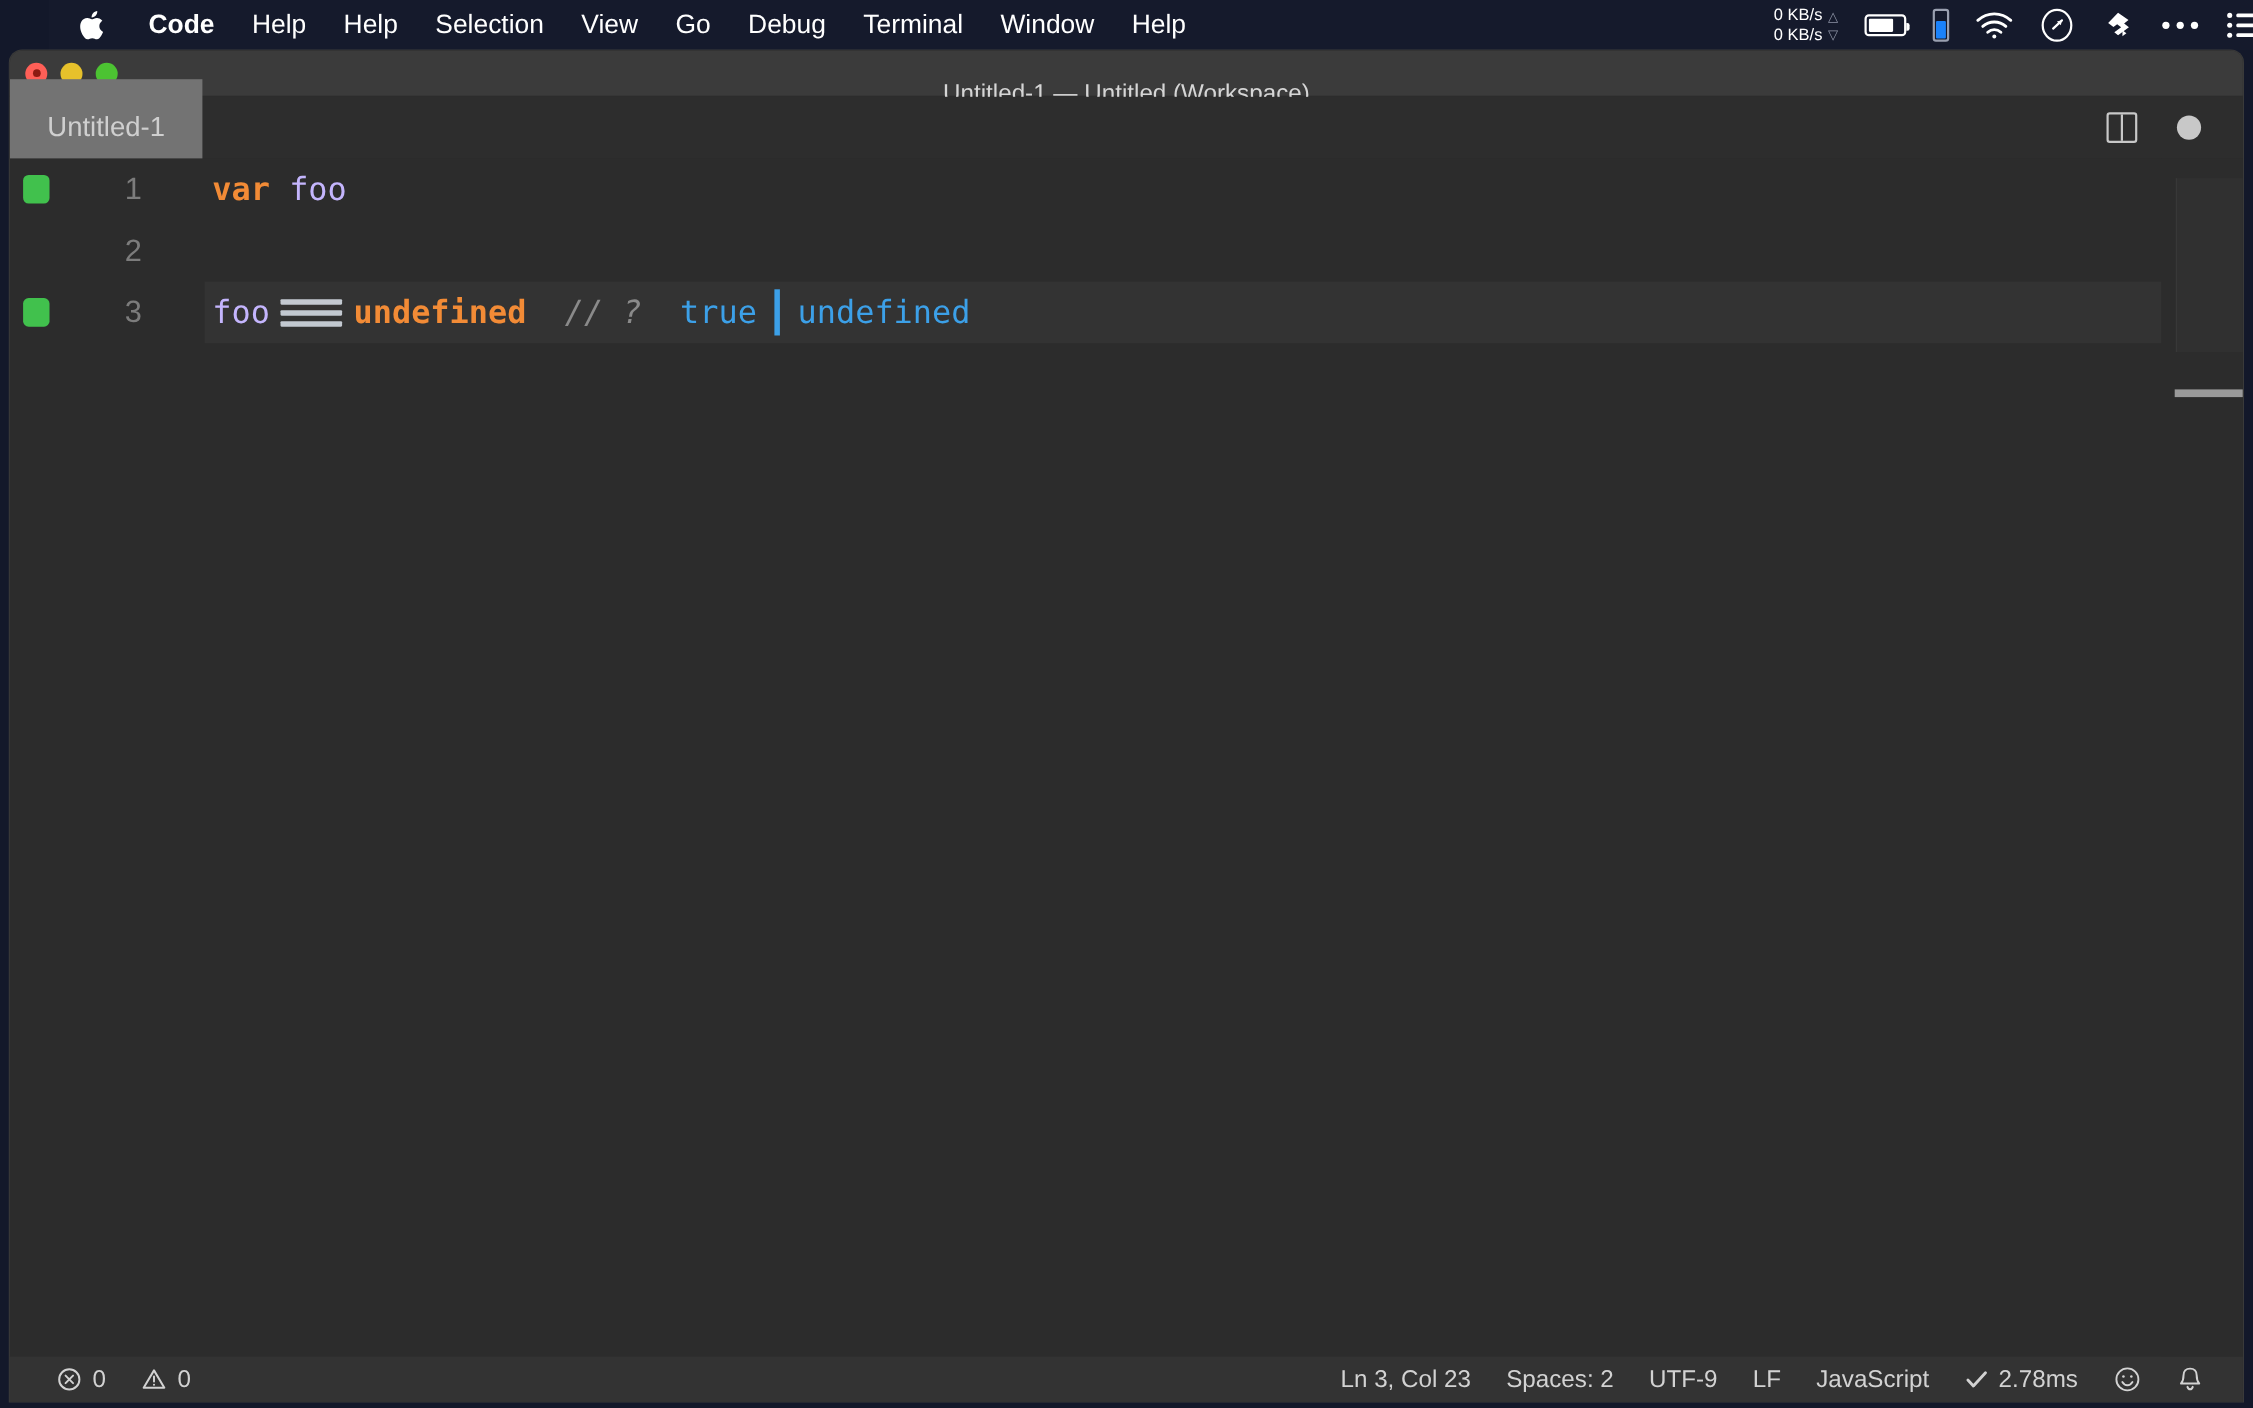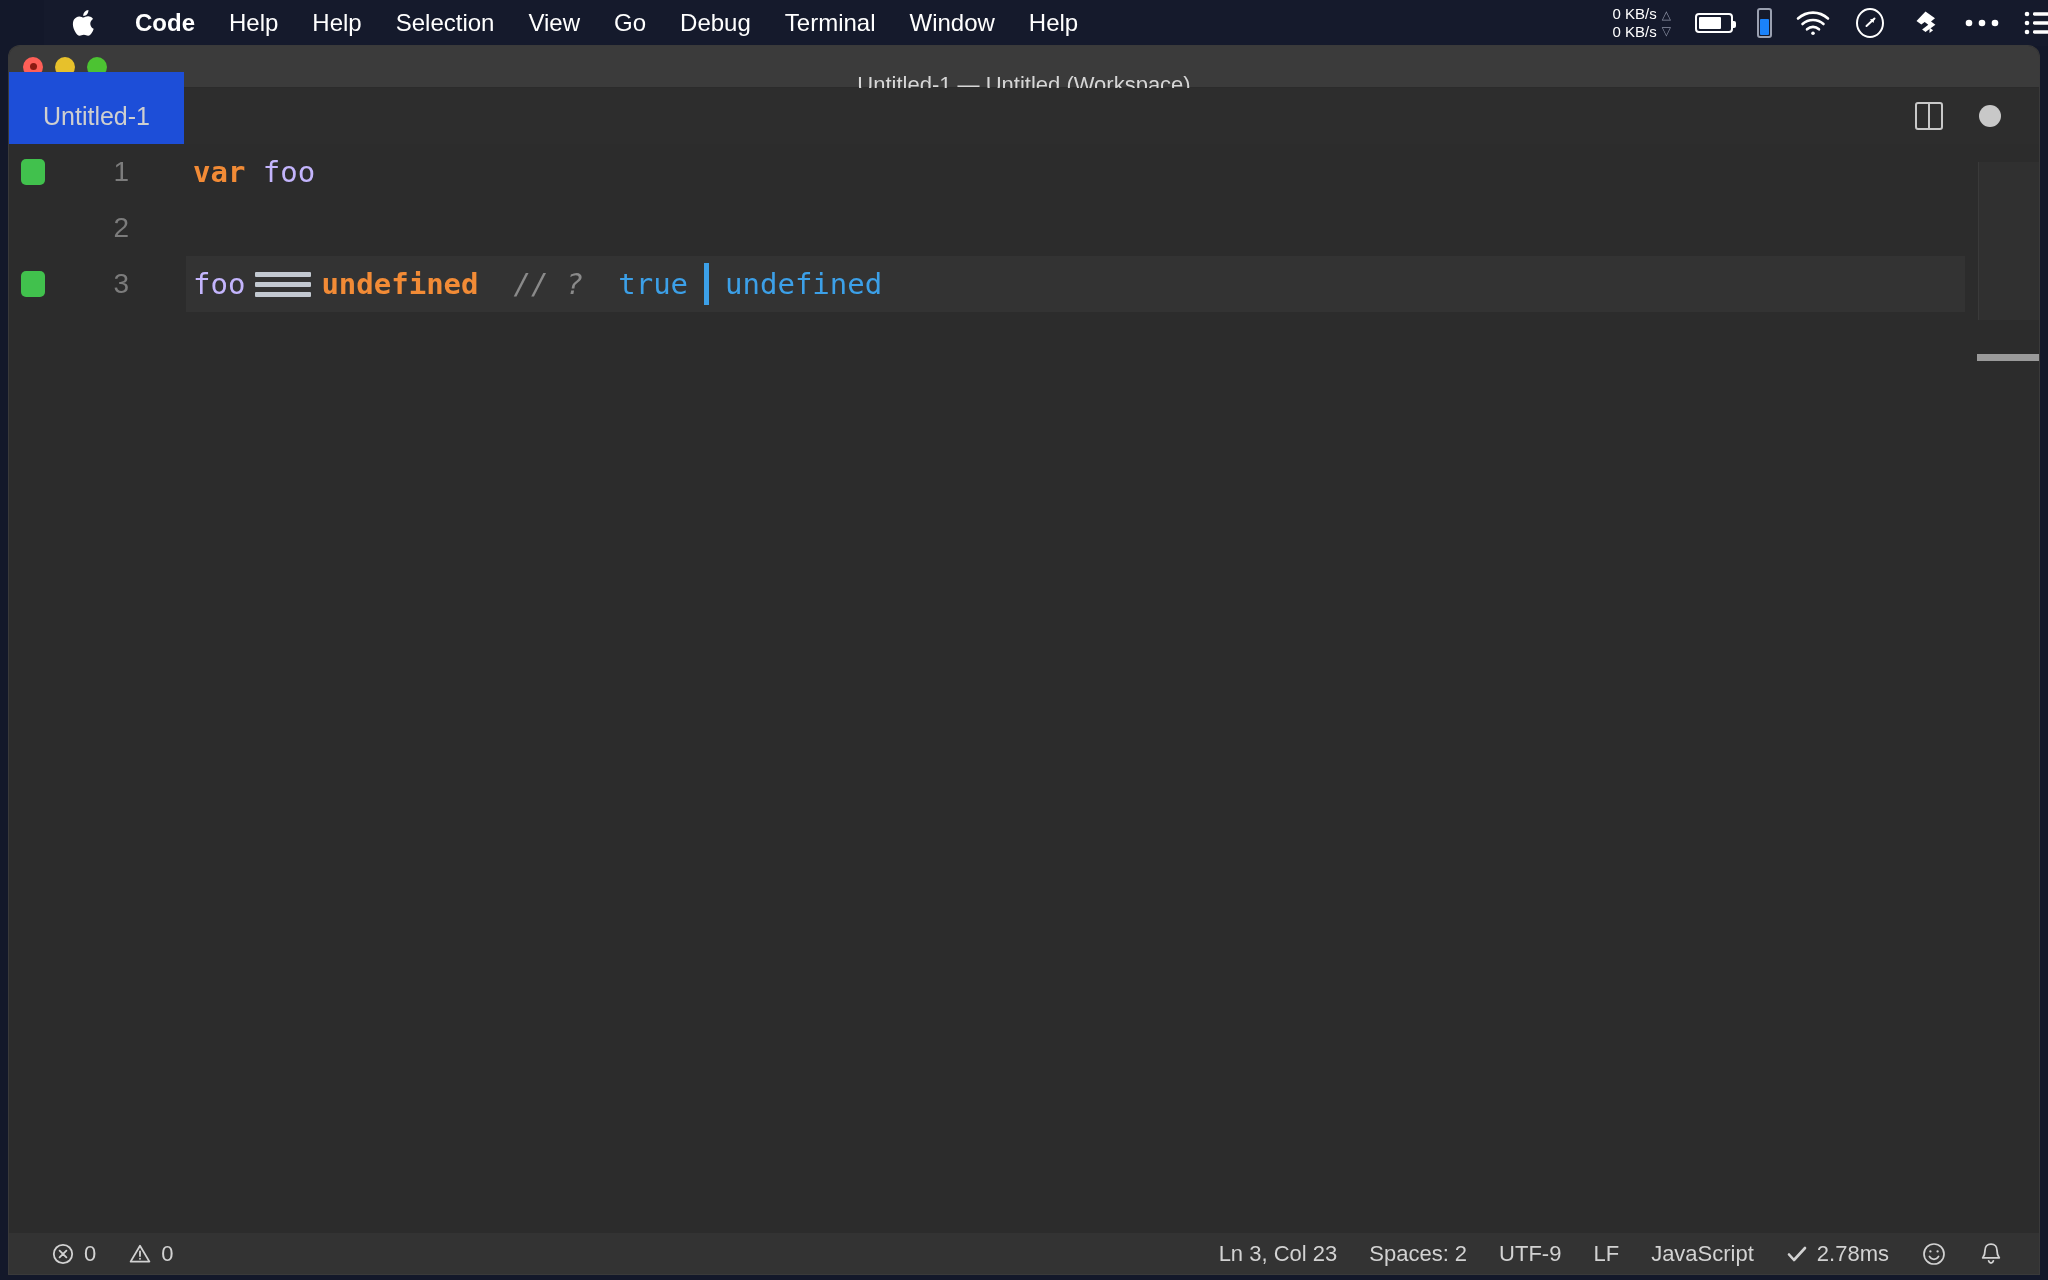--- a/index.html
+++ b/index.html
@@ -180,21 +180,21 @@
     background: #2d2d2d;
     display: flex;
     align-items: center;
     position: relative;
   }
   .tab {
     height: 56px;
     display: flex;
     align-items: center;
     padding: 16px 34px;
-    background: #1d4ed8;
+    background: #737373;
     color: #cfcfcf;
     font-size: 25px;
     white-space: nowrap;
   }
   .tab-actions {
     margin-left: auto;
     display: flex;
     align-items: center;
     gap: 36px;
     padding-right: 38px;

